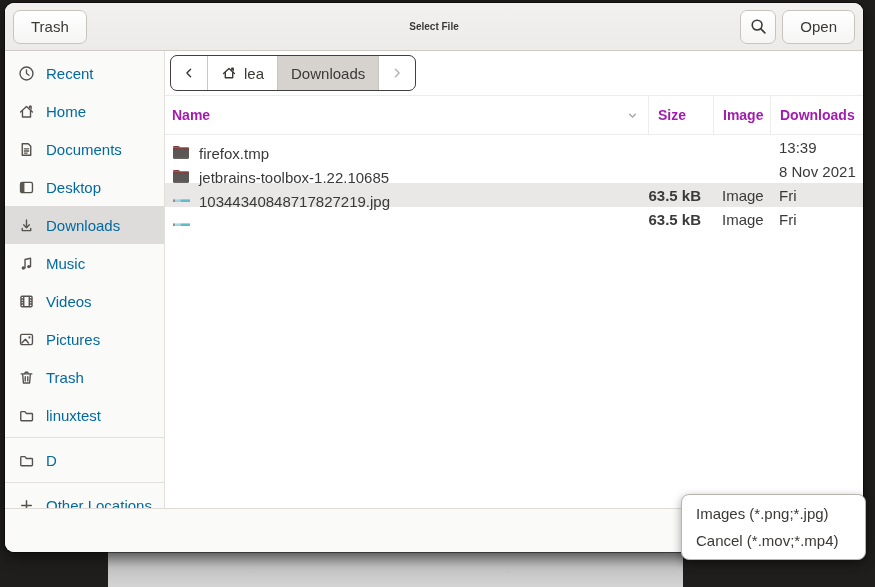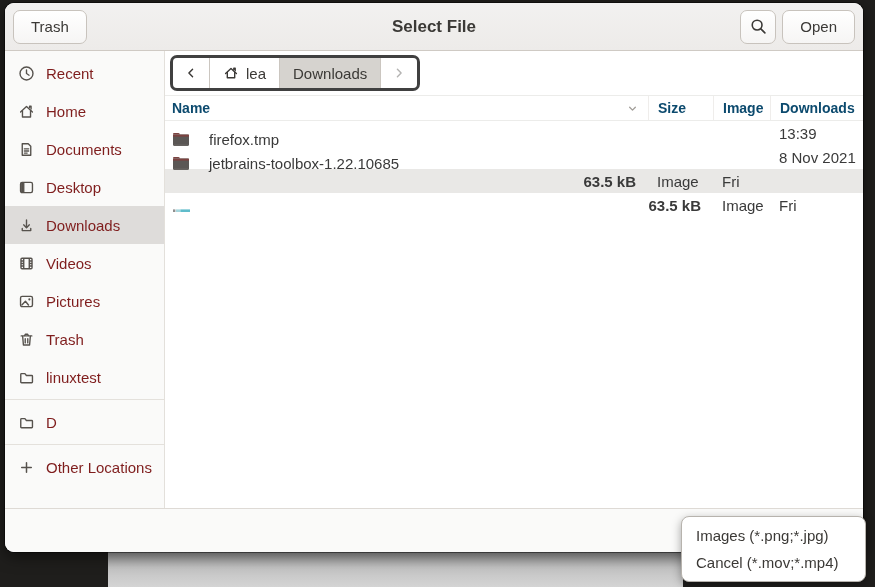--- a/index.html
+++ b/index.html
@@ -27,90 +27,90 @@
   }
 
   .headerbar {
     flex:none; height:48px; position:relative;
     background:linear-gradient(#f2f1f0,#edebe9);
     border-bottom:1px solid #cfcac4;
     display:flex; align-items:center; padding:0 8px; gap:6px;
   }
   .hb-title {
     position:absolute; left:0; right:0; text-align:center;
-    font-size:17px; font-weight:bold; color:#3b3936; pointer-events:none;
+    font-size:10px; font-weight:bold; color:#3b3936; pointer-events:none;
   }
   .btn {
     height:34px; display:inline-flex; align-items:center; justify-content:center;
     background:linear-gradient(#ffffff,#f6f5f4);
     border:1px solid #c8c3bd; border-radius:7px;
     font-size:15px; color:#3b3936; padding:0 17px;
   }
   .btn.icon-btn { width:36px; padding:0; }
   .hb-spacer { flex:1; }
 
   
   .dlg-body { flex:1; display:flex; min-height:0; }
 
   .sidebar {
     flex:none; width:160px; background:#fafaf9; border-right:1px solid #e3e0db;
     padding-top:3px; overflow:hidden;
   }
   .side-item {
     height:38px; display:flex; align-items:center; gap:11px;
-    padding:0 13px; font-size:15px; color:#7f1d1d; white-space:nowrap;
+    padding:0 13px; font-size:15px; color:#0369a1; white-space:nowrap;
   }
   .side-item.selected { background:#dedcda; }
   .side-icon { flex:none; width:17px; height:17px; display:flex; align-items:center; justify-content:center; }
   .side-sep { height:1px; background:#e4e1dc; margin:3px 0; }
 
   .main { flex:1; min-width:0; display:flex; flex-direction:column; background:#ffffff; }
 
   .pathbar-row { flex:none; height:44px; display:flex; align-items:center; padding:0 5px; }
   .pathbar {
-    display:flex; height:36px; border:3px solid #404040; border-radius:7px;
+    display:flex; height:36px; border:1px solid #404040; border-radius:7px;
     overflow:hidden; background:#737373;
   }
   .pb-seg {
     display:flex; align-items:center; justify-content:center; gap:7px;
     padding:0 13px; font-size:15px; color:#3b3936;
     border-right:1px solid #cbc6c0; background:#fff;
   }
   .pb-seg:last-child { border-right:none; }
   .pb-seg.active { background:#d6d3cf; }
   .pb-seg.nav { padding:0 11px; }
   .pb-seg.disabled svg { opacity:.38; }
 
   
   .list { flex:1; display:flex; flex-direction:column; min-height:0; }
   .list-head {
-    flex:none; height:26px; display:grid;
+    flex:none; height:40px; display:grid;
     grid-template-columns:483px 65px 57px 1fr;
     align-items:center;
     border-top:1px solid #ececea; border-bottom:1px solid #ececea;
-    font-size:14px; font-weight:bold; color:#0c4a6e;
+    font-size:14px; font-weight:bold; color:#a21caf;
   }
   .lh-cell { padding-left:9px; height:100%; display:flex; align-items:center; border-left:1px solid #efedeb; }
   .lh-name { border-left:none; padding-left:7px; display:flex; justify-content:space-between; padding-right:9px; }
   .rows { flex:1; }
   .file-row {
     height:24px; display:grid; grid-template-columns:483px 65px 57px 1fr;
     align-items:center; font-size:15px; color:#3a3a3a;
   }
   .file-row.selected { background:#e9e8e6; }
-  .cell-name { display:flex; align-items:flex-end; gap:19px; padding-left:7px; overflow:hidden; white-space:nowrap;margin-top:12px; }
+  .cell-name { display:flex; align-items:flex-start; gap:9px; padding-left:7px; overflow:hidden; white-space:nowrap;margin-top:12px; }
   .cell-size { text-align:right; padding-right:12px;font-weight:bold; }
   .cell-type, .cell-mod { padding-left:9px; }
   .file-icon { flex:none; width:18px; height:16px; display:flex; align-items:center; justify-content:center; }
 
   .action-area { flex:none; height:44px; background:#fafaf9; border-top:1px solid #dedad5; }
 
   
   .filter-popup {
-    position:absolute; left:681px; top:516px; width:185px; z-index:10;
+    position:absolute; left:681px; top:494px; width:185px; z-index:10;
     background:#ffffff; border:1px solid #b7b3ad; border-radius:8px;
     box-shadow:0 3px 10px rgba(0,0,0,.35);
     padding:5px 0;
   }
   .filter-option {
     height:27px; display:flex; align-items:center; padding:0 14px;
     font-size:15px; color:#3b3936; white-space:nowrap;
   }
 
   svg { display:block; }
@@ -181,20 +181,30 @@
         </div>
         <div class="side-item selected">
           <span class="side-icon">
             <svg width="17" height="17" viewBox="0 0 16 16" fill="none" stroke="#56524d" stroke-width="1.3" stroke-linecap="round" stroke-linejoin="round">
               <path d="M8 2.8v7"></path>
               <path d="M5.3 7.4 8 10.1l2.7-2.7"></path>
               <path d="M4 10.8v2h8v-2"></path>
             </svg>
           </span>
           <span>Downloads</span>
+        </div>
+        <div class="side-item">
+          <span class="side-icon">
+            <svg width="17" height="17" viewBox="0 0 16 16" fill="none" stroke="#56524d" stroke-width="1.3" stroke-linecap="round" stroke-linejoin="round">
+              <path d="M6.6 12.3V4.2l5.2-1.1v7.8"></path>
+              <circle cx="5" cy="12.3" r="1.6" fill="#56524d" stroke="none"></circle>
+              <circle cx="10.2" cy="10.9" r="1.6" fill="#56524d" stroke="none"></circle>
+            </svg>
+          </span>
+          <span>Music</span>
         </div>
         <div class="side-item">
           <span class="side-icon">
             <svg width="17" height="17" viewBox="0 0 16 16" fill="none" stroke="#56524d" stroke-width="1.3" stroke-linejoin="round">
               <rect x="2.8" y="3" width="10.4" height="10" rx="1"></rect>
               <path d="M5.4 3v10M10.6 3v10"></path>
               <path d="M2.8 5.6h2.6M2.8 8h2.6M2.8 10.4h2.6M10.6 5.6h2.6M10.6 8h2.6M10.6 10.4h2.6"></path>
             </svg>
           </span>
           <span>Videos</span>
@@ -323,20 +333,30 @@
                     <rect x="1.6" y="12.6" width="14.8" height="1" fill="#6e6a67"></rect>
                   </svg>
                 </span>
                 <span>jetbrains-toolbox-1.22.10685</span>
               </div>
               <div class="cell-size"></div>
               <div class="cell-type"></div>
               <div class="cell-mod">8 Nov 2021</div>
             </div>
             <div class="file-row selected">
+              <div class="cell-name">
+                <span class="file-icon">
+                  <svg width="17" height="6" viewBox="0 0 17 6">
+                    <rect x="0" y="1.4" width="2.4" height="2.6" fill="#8f8f8f"></rect>
+                    <rect x="3" y="1.4" width="4.4" height="2.6" fill="#a5d6dd"></rect>
+                    <rect x="7.4" y="1.4" width="9.6" height="2.6" fill="#5fbccb"></rect>
+                  </svg>
+                </span>
+                <span>10344340848717827219.jpg</span>
+              </div>
               <div class="cell-size">63.5 kB</div>
               <div class="cell-type">Image</div>
               <div class="cell-mod">Fri</div>
             </div>
             <div class="file-row">
               <div class="cell-name">
                 <span class="file-icon">
                   <svg width="17" height="6" viewBox="0 0 17 6">
                     <rect x="0" y="1.4" width="2.4" height="2.6" fill="#8f8f8f"></rect>
                     <rect x="3" y="1.4" width="4.4" height="2.6" fill="#a5d6dd"></rect>

